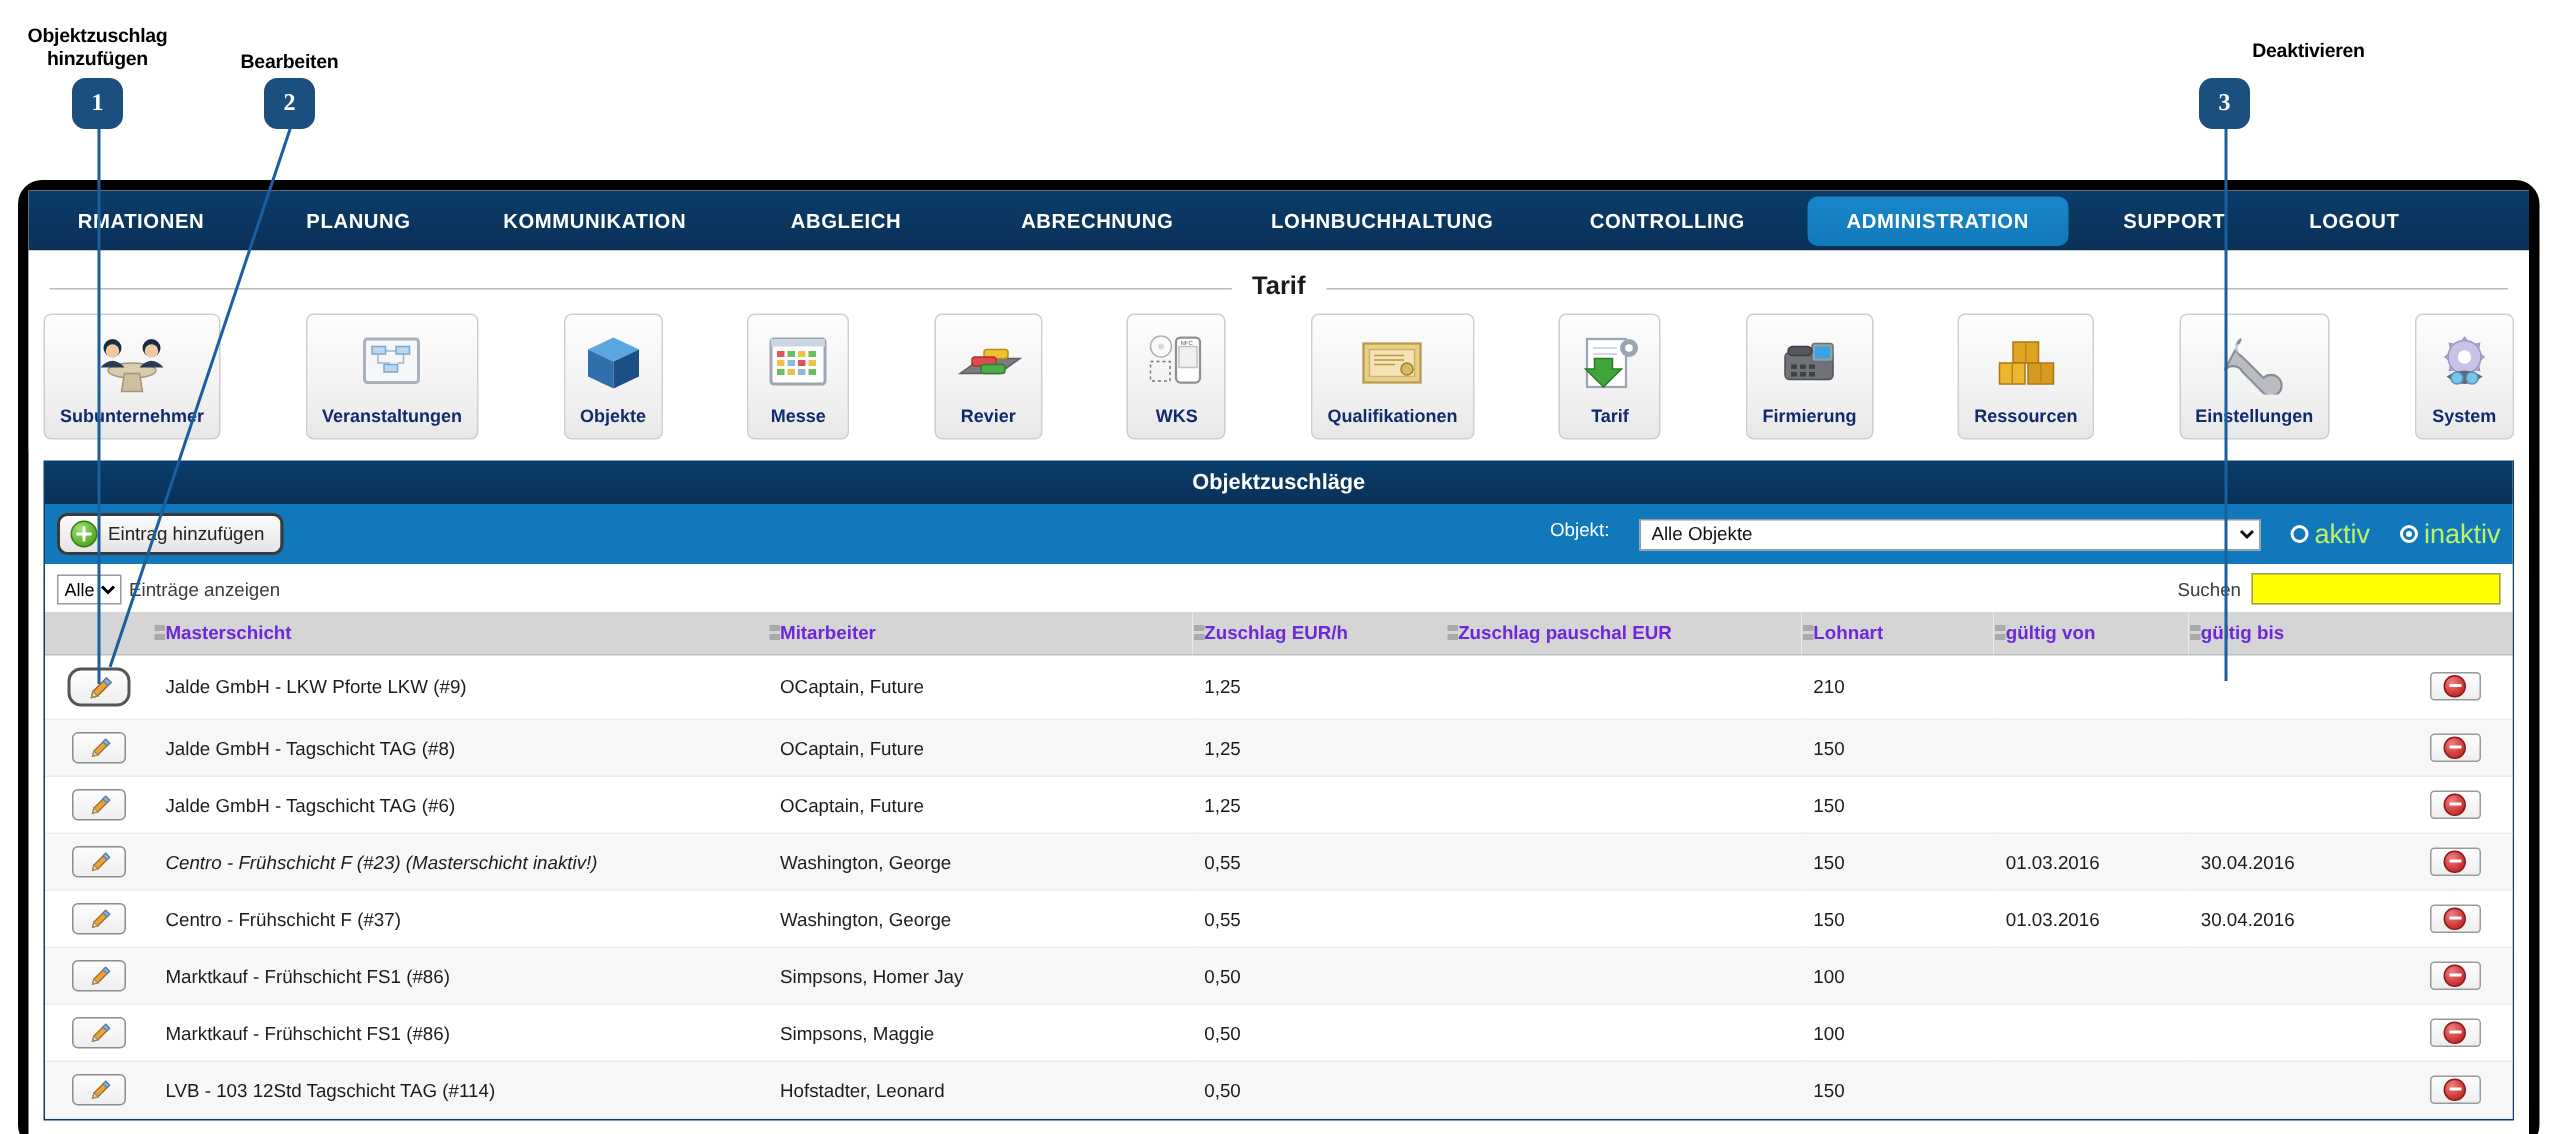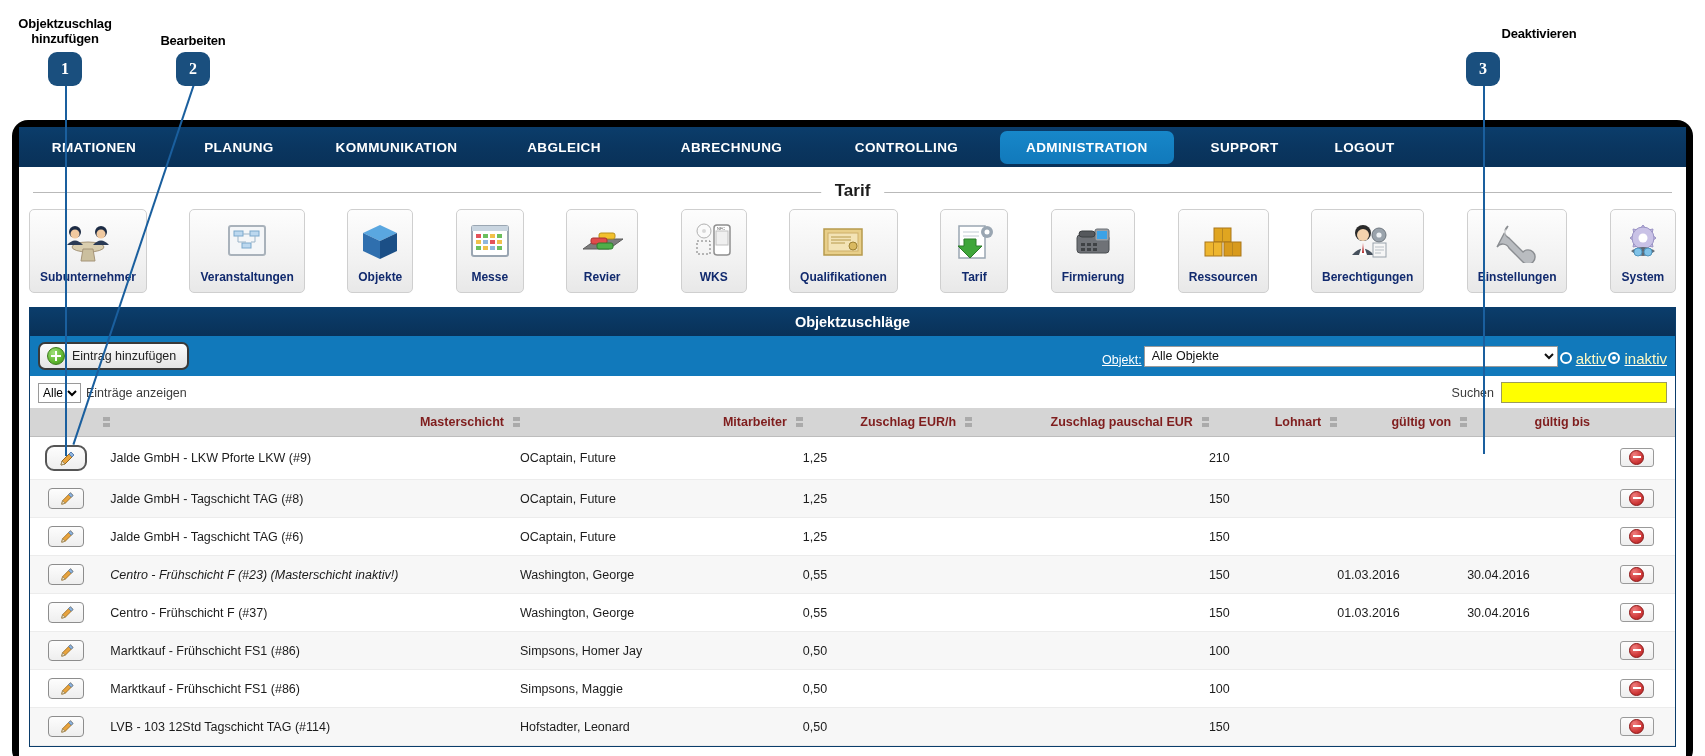--- a/index.html
+++ b/index.html
@@ -215,44 +215,43 @@
     content: "";
     position: absolute;
     background: #ffffff;
   }
   .plus-icon::before { left: 3px; right: 3px; top: 6.5px; height: 2px; }
   .plus-icon::after  { top: 3px; bottom: 3px; left: 6.5px; width: 2px; }
 
   #toolbar-right {
     margin-left: auto;
     display: flex;
-    align-items: flex-end;
-    gap: 2px;
+    align-items: flex-start;
+    gap: 20px;
     color: #ffffff;
     font-size: 12.5px;
     font-family: "Liberation Sans", sans-serif;
-    text-decoration: underline;
   }
   #objekt-label { font-size: 12.5px; color: #ffffff; }
   #objekt-select {
     width: 414px;
     height: 21px;
     font-size: 12.5px;
     font-family: "Liberation Sans", sans-serif;
     border: 1px solid #9a9a9a;
     background: #ffffff;
     color: #111111;
     padding-left: 3px;
   }
   .radio-wrap {
     display: inline-flex;
     align-items: center;
     gap: 4px;
-    color: #fef9c3;
-    font-size: 15px;
+    color: #bef264;
+    font-size: 18px;
   }
   .radio {
     width: 12px; height: 12px;
     border-radius: 50%;
     border: 2px solid #ffffff;
     background: #1179bb;
     display: inline-block;
     position: relative;
     box-sizing: border-box;
   }
@@ -303,24 +302,24 @@
 
   
   table#grid {
     width: 100%;
     border-collapse: collapse;
     font-size: 12.5px;
     font-family: "Liberation Sans", sans-serif;
   }
   table#grid thead th {
     background: #d5d5d5;
-    color: #7f1d1d;
+    color: #6d28d9;
     font-weight: bold;
     font-size: 12.5px;
-    text-align: right;
+    text-align: left;
     padding: 7px 8px;
     border-bottom: 1px solid #bdbdbd;
     position: relative;
     white-space: nowrap;
   }
   table#grid thead th.sortable::after {
     content: "";
     position: absolute;
     left: 1px;
     top: 50%;
@@ -410,20 +409,21 @@
 
   <div id="window">
     <div id="window-inner">
 
       <div id="topnav">
         <div class="nav-item" style="width:150px;">RMATIONEN</div>
         <div class="nav-item" style="width:140px;">PLANUNG</div>
         <div class="nav-item" style="width:175px;">KOMMUNIKATION</div>
         <div class="nav-item" style="width:160px;">ABGLEICH</div>
         <div class="nav-item" style="width:175px;">ABRECHNUNG</div>
+        <div class="nav-item" style="width:205px;">LOHNBUCHHALTUNG</div>
         <div class="nav-item" style="width:175px;">CONTROLLING</div>
         <div class="nav-item active">ADMINISTRATION</div>
         <div class="nav-item" style="width:130px;">SUPPORT</div>
         <div class="nav-item" style="width:110px;">LOGOUT</div>
       </div>
 
       <div id="module-strip">
         <div id="module-legend">
           <div class="rule"></div>
           <div class="legend-text">Tarif</div>
@@ -590,38 +590,20 @@
                 <path d="M22.5 7 v14" stroke="#b8861f"></path>
                 <rect x="5" y="21" width="17" height="14" fill="#eeb62f" stroke="#a9771a"></rect>
                 <path d="M13.5 21 v14" stroke="#b8861f"></path>
                 <rect x="24" y="21" width="17" height="14" fill="#d89a1c" stroke="#a9771a"></rect>
                 <path d="M32.5 21 v14" stroke="#b8861f"></path>
               </svg>
             </div>
             <div class="mod-label">Ressourcen</div>
           </div>
 
-          <div class="module">
-            <div class="mod-icon">
-              <svg width="46" height="42" viewBox="0 0 46 42">
-                <circle cx="18" cy="12" r="8" fill="#2a2a2a"></circle>
-                <circle cx="18" cy="14" r="6" fill="#f3d2ad"></circle>
-                <path d="M7 34 q11-13 22 0 z" fill="#46505c"></path>
-                <path d="M18 22 l-4 12 h8 z" fill="#ffffff"></path>
-                <path d="M18 22 l-1 10 2 0 z" fill="#b32b2b"></path>
-                <circle cx="34" cy="14" r="7" fill="#9aa3ac" stroke="#6f777f"></circle>
-                <circle cx="34" cy="14" r="2.6" fill="#eef1f4"></circle>
-                <rect x="28" y="22" width="13" height="14" fill="#f6f6f6" stroke="#9aa3ac"></rect>
-                <g stroke="#b9c0c6">
-                    <path d="M30 26 h9 M30 29 h9 M30 32 h6"></path>
-                  </g>
-              </svg>
-            </div>
-            <div class="mod-label">Berechtigungen</div>
-          </div>
 
           <div class="module">
             <div class="mod-icon">
               <svg width="44" height="42" viewBox="0 0 44 42">
                 <g fill="#b9bcc0" stroke="#8a8d91" stroke-width="1.4">
                   <path d="M12 6 a7 7 0 0 0 1 12 l14 14 a7 7 0 0 1 10 0 a7 7 0 0 1 -10 10 l-14 -14 a7 7 0 0 0 -12 -1 z" transform="translate(1,-1)"></path>
                 </g>
                 <path d="M11 8 l4 4 -3 3 -4 -4 z" fill="#ffffff" opacity=".55"></path>
               </svg>
             </div>

